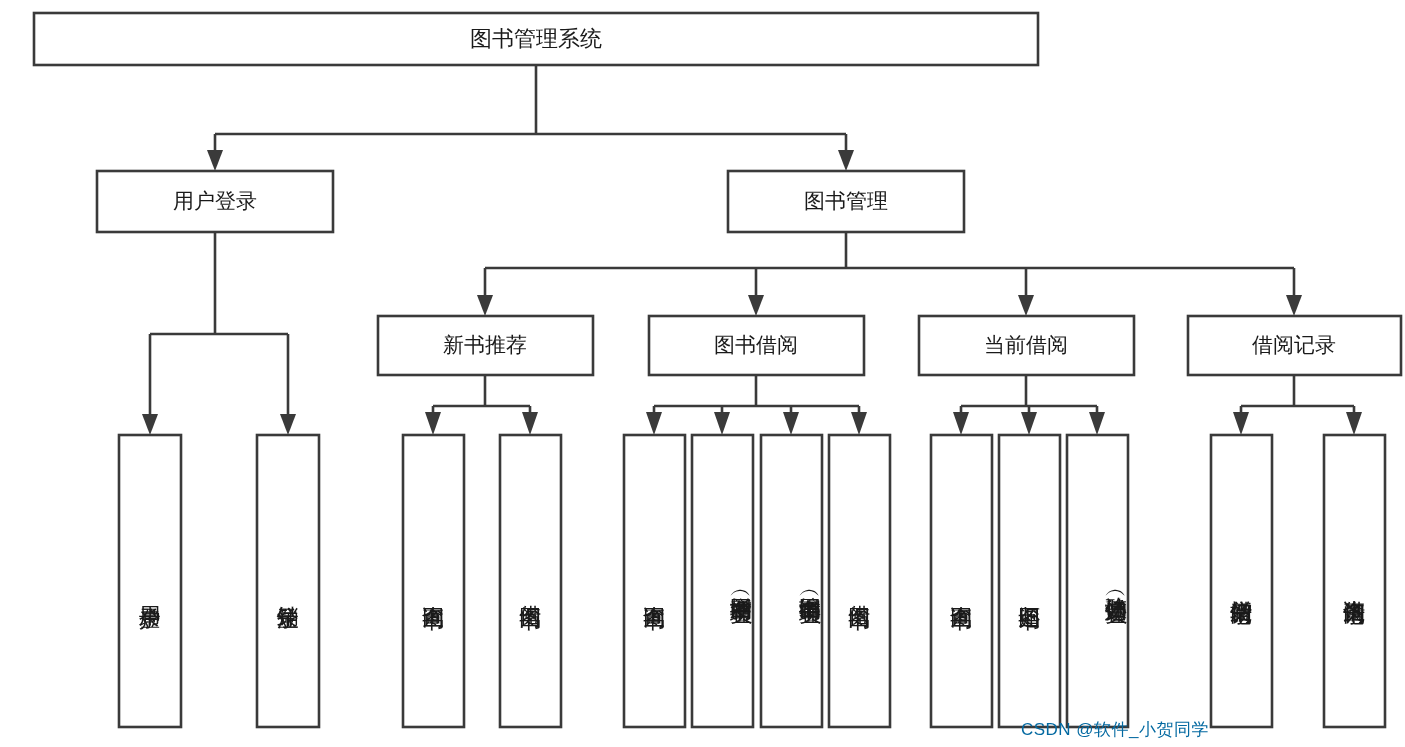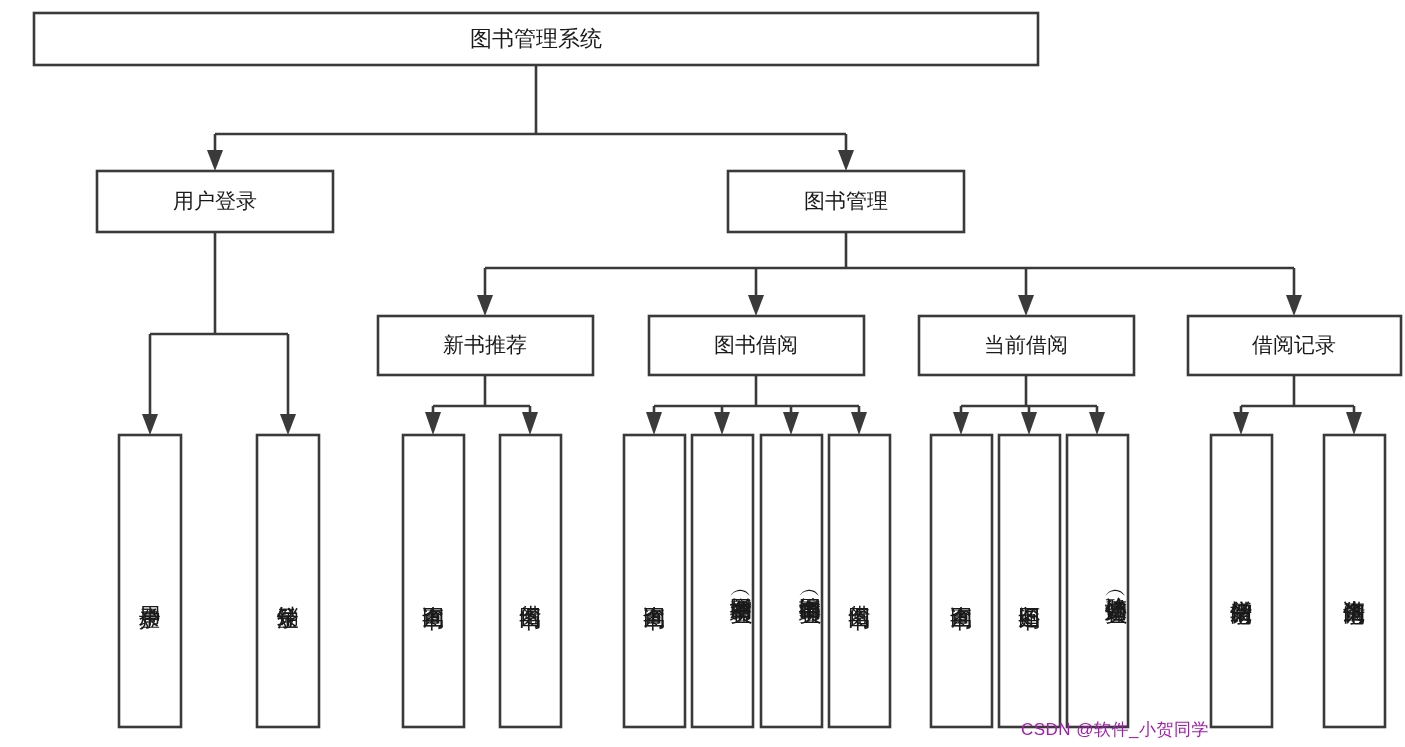--- a/index.html
+++ b/index.html
@@ -68,21 +68,21 @@
   }
   .vlabel.centered {
     align-items: center;
   }
   .watermark {
     position: absolute;
     right: 8px;
     bottom: 6px;
     font-family: "Liberation Sans", "DejaVu Sans", sans-serif;
     font-size: 17px;
-    color: #a21caf;
+    color: #0369a1;
     letter-spacing: 0.5px;
     white-space: nowrap;
   }
 </style>
 </head>
 <body>
 
 <div id="diagram-root">
 
   <svg class="diagram" viewBox="0 0 1405 747">

